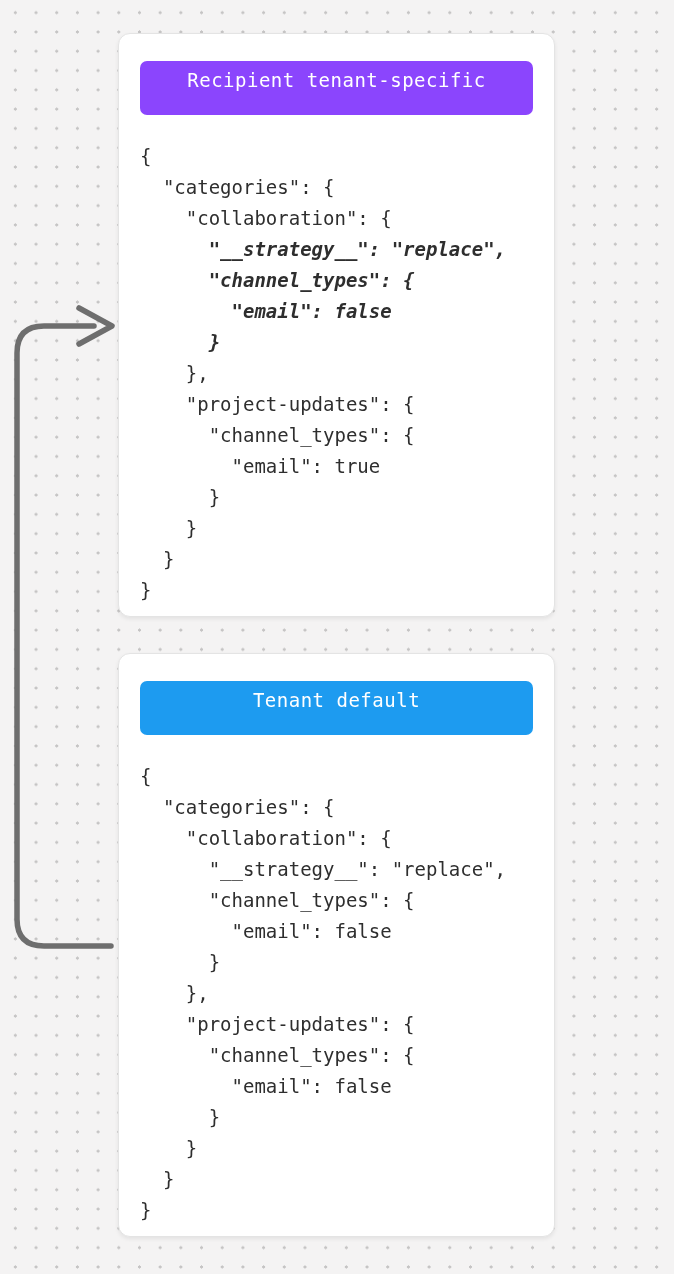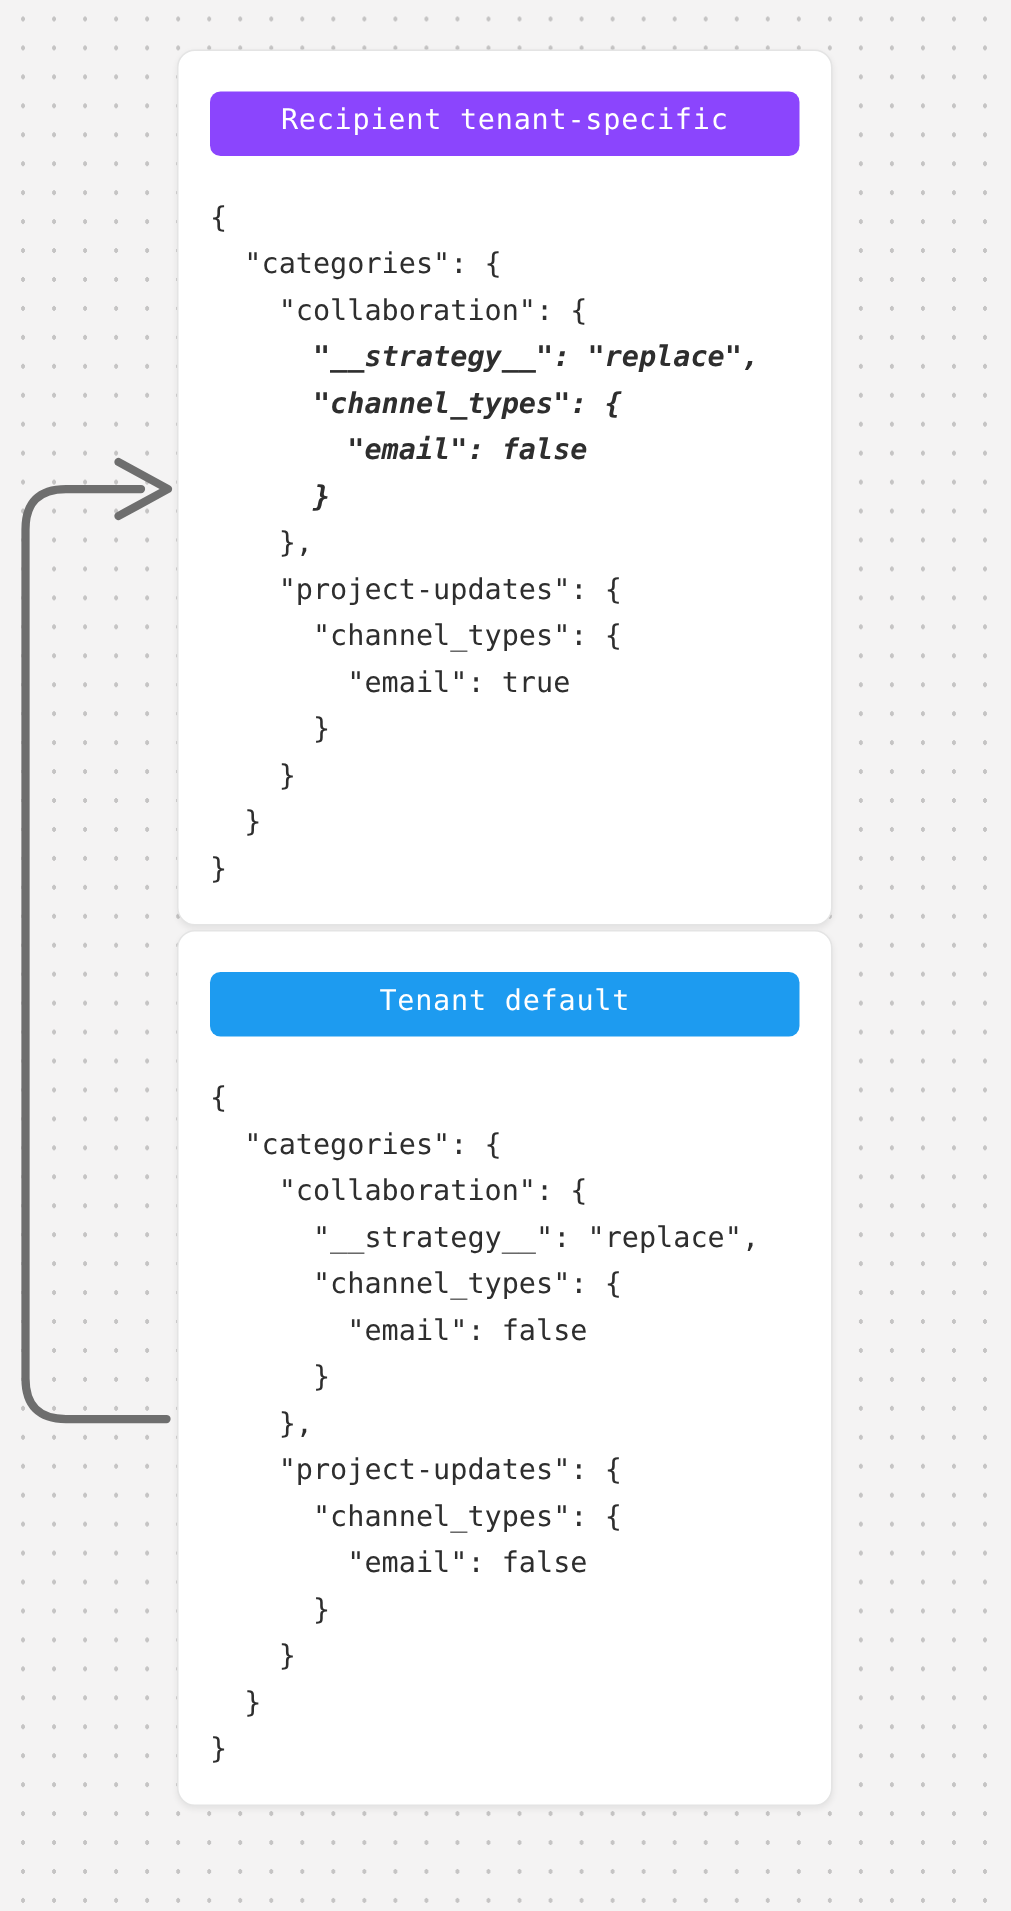--- a/index.html
+++ b/index.html
@@ -23,23 +23,23 @@
     left: 118px;
     width: 437px;
     height: 584px;
     background: #ffffff;
     border: 1px solid #e4e4e4;
     border-radius: 12px;
     box-shadow: 0 2px 4px rgba(0,0,0,0.07);
     padding: 27px 21px 24px 21px;
   }
   .card-top { top: 33px; }
-  .card-bottom { top: 620px; }
+  .card-bottom { top: 653px; }
   .badge {
-    height: 43px;
+    height: 54px;
     border-radius: 7px;
     color: #ffffff;
     font-size: 19px;
     line-height: 39px;
     text-align: center;
     letter-spacing: 0.5px;
     margin-bottom: 26px;
   }
   .badge-purple { background: #8b45fd; }
   .badge-blue  { background: #1d9bf0; }

